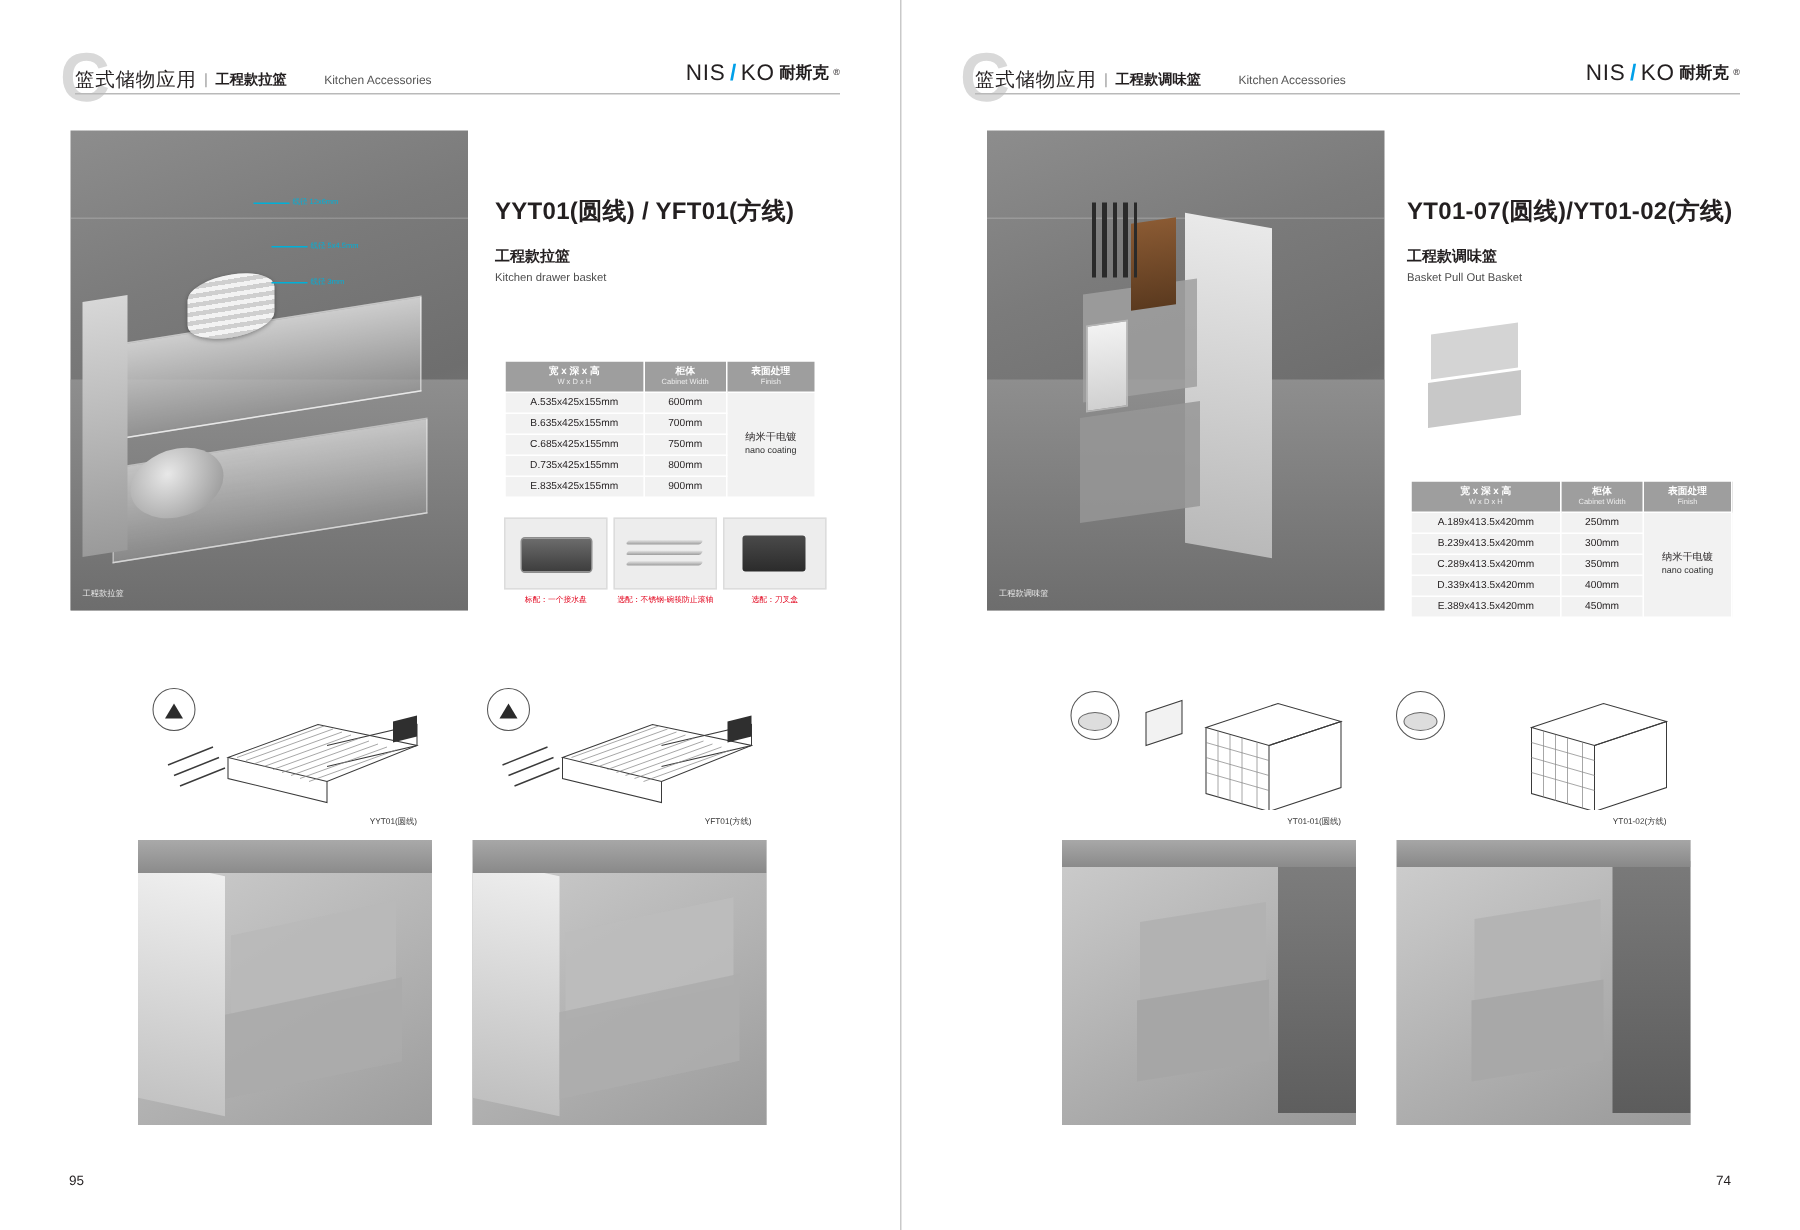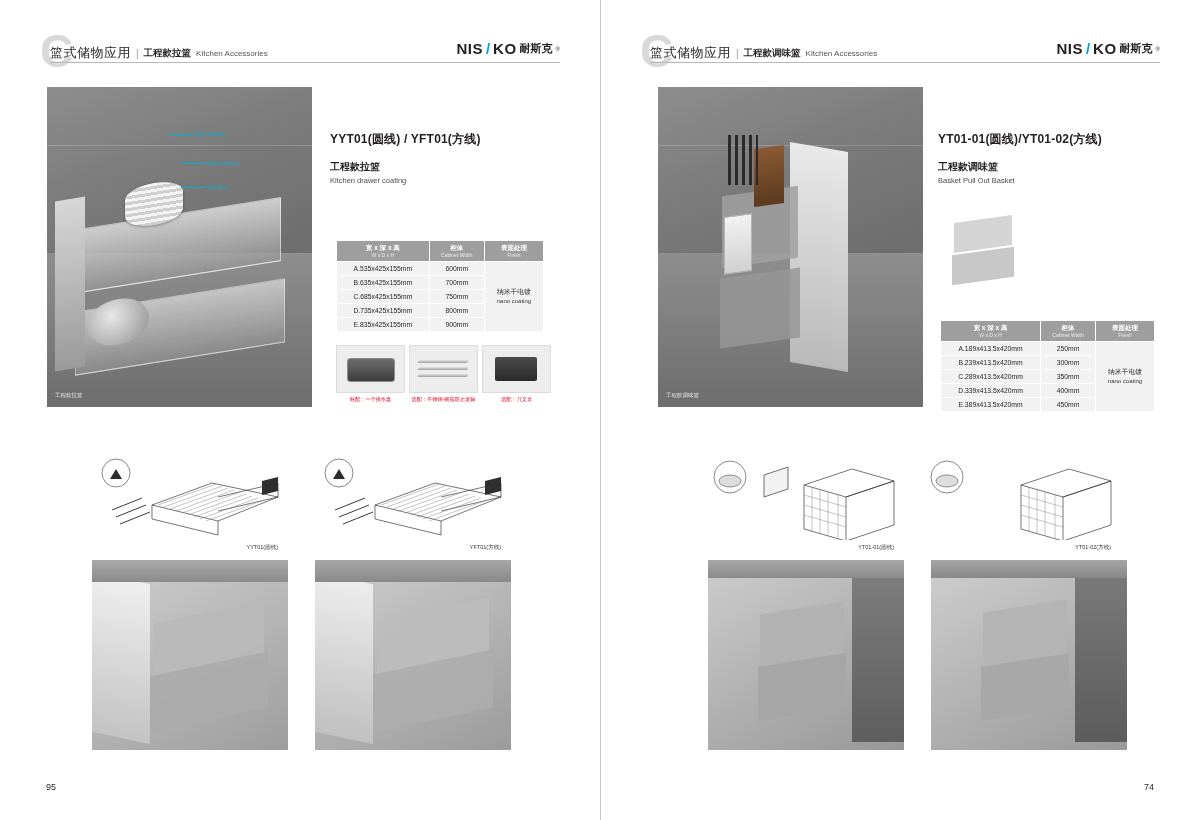--- a/index.html
+++ b/index.html
@@ -74,40 +74,41 @@
     font-size: 10px;
   }
   .hdr .t-sub {
     font-size: 9.5px;
     font-weight: bold;
     color: #231f20;
   }
   .hdr .t-en {
     font-size: 8px;
     color: #555;
+    margin-left: 20px;
   }
   .hdr .rule {
     position: absolute;
     left: 10px;
     top: 26px;
     width: 510px;
     height: 1px;
     background: #b9b9b9;
   }
   .logo {
     position: absolute;
     right: 0;
     top: 4px;
     display: flex;
     align-items: center;
     gap: 3px;
   }
   .logo .nis {
     font-size: 15px;
-    font-weight: bold;
+    font-weight: normal;
     letter-spacing: .5px;
     color: #231f20;
   }
   .logo .slash {
     color: #00a0e9;
     font-weight: bold;
     font-size: 15px;
   }
   .logo .cn {
     font-size: 11px;
@@ -172,21 +173,21 @@
     width: 24px;
     height: 1px;
     background: #00b0d8;
   }
 
   
   .ptitle {
     position: absolute;
   }
   .ptitle .code {
-    font-size: 12px;
+    font-size: 16px;
     font-weight: bold;
     color: #231f20;
     letter-spacing: .2px;
   }
   .ptitle .cn {
     font-size: 10px;
     font-weight: bold;
     margin-top: 12px;
     color: #231f20;
   }
@@ -364,21 +365,21 @@
 
       <div class="dimline" style="left:148px; top:44px;">线径 12x6mm</div>
       <div class="dimline" style="left:160px; top:73px;">线径 5x4.5mm</div>
       <div class="dimline" style="left:160px; top:97px;">线径 3mm</div>
       <div class="ph-caption" style="left:8px; bottom:8px;">工程款拉篮</div>
     </div>
 
     <div class="ptitle" style="left:330px; top:131px; width:230px;">
       <div class="code">YYT01(圆线) / YFT01(方线)</div>
       <div class="cn">工程款拉篮</div>
-      <div class="en">Kitchen drawer coating</div>
+      <div class="en">Kitchen drawer basket</div>
     </div>
 
     <table class="spec" style="left:336px; top:240px; width:208px;">
       <thead>
         <tr>
           <th>
             <span>宽 x 深 x 高</span>
             <span class="en">W x D x H</span>
           </th>
           <th>
@@ -547,21 +548,21 @@
       <div style="position:absolute; left:132px; top:60px; width:58px; height:220px; background:linear-gradient(180deg,#e9e9e9,#b9b9b9); transform:skewY(10deg);"></div>
       <div class="mesh" style="position:absolute; left:64px; top:104px; width:76px; height:72px; background:rgba(160,160,160,.85); transform:skewY(-8deg);"></div>
       <div class="mesh" style="position:absolute; left:62px; top:186px; width:80px; height:70px; background:rgba(150,150,150,.85); transform:skewY(-8deg);"></div>
       <div style="position:absolute; left:96px; top:60px; width:30px; height:58px; background:linear-gradient(180deg,#8a5a33,#5b3a1f); transform:skewY(-8deg);"></div>
       <div style="position:absolute; left:70px; top:48px; width:30px; height:50px; background:repeating-linear-gradient(90deg,#2a2a2a 0 3px, transparent 3px 7px);"></div>
       <div style="position:absolute; left:66px; top:128px; width:26px; height:56px; background:linear-gradient(180deg,#f2f2f2,#d0d0d0); border:1px solid #b5b5b5; transform:skewY(-8deg);"></div>
       <div class="ph-caption" style="left:8px; bottom:8px;">工程款调味篮</div>
     </div>
 
     <div class="ptitle" style="left:338px; top:131px; width:230px;">
-      <div class="code">YT01-01(圆线)/YT01-02(方线)</div>
+      <div class="code">YT01-07(圆线)/YT01-02(方线)</div>
       <div class="cn">工程款调味篮</div>
       <div class="en">Basket Pull Out Basket</div>
     </div>
 
     <div class="photo" style="left:340px; top:195px; width:88px; height:100px; background:#ffffff;">
       <div class="mesh" style="position:absolute; left:14px; top:24px; width:58px; height:30px; background:#d4d4d4; transform:skewY(-8deg);"></div>
       <div class="mesh" style="position:absolute; left:12px; top:56px; width:62px; height:30px; background:#c8c8c8; transform:skewY(-8deg);"></div>
     </div>
 
     <table class="spec" style="left:340px; top:320px; width:215px;">

